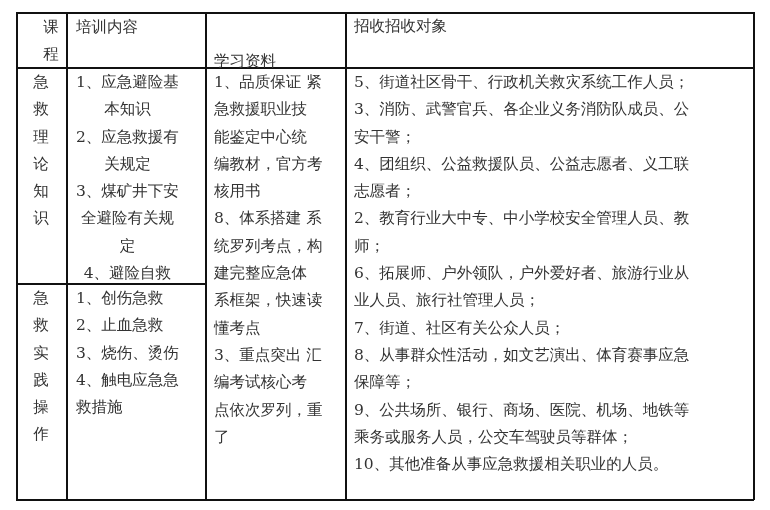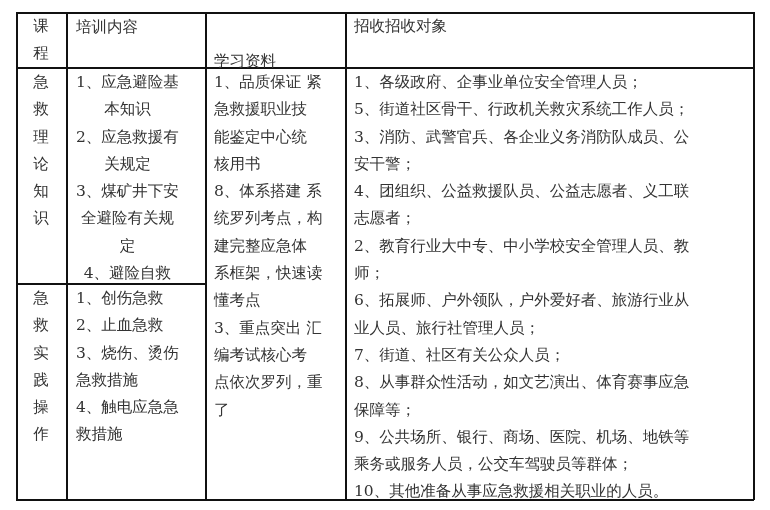--- a/index.html
+++ b/index.html
@@ -23,21 +23,21 @@
   <div class="line" style="left:737px;top:0;width:1.5px;height:488px;"></div>
 
   <div class="line" style="left:50px;top:0;width:1.5px;height:488px;"></div>
   <div class="line" style="left:189px;top:0;width:1.5px;height:488px;"></div>
   <div class="line" style="left:329px;top:0;width:1.5px;height:488px;"></div>
 
   <div class="line" style="left:0;top:55px;width:738px;height:1.5px;"></div>
 
   <div class="line" style="left:0;top:271px;width:190px;height:1.5px;"></div>
 
-  <div class="cell hdr vtext" style="left:15px;top:2px;font-family:Liberation Mono, monospace;">
+  <div class="cell hdr vtext" style="left:25px;top:2px;">
     <span style="display:block;width:20px;word-break:break-all;">课程</span>
   </div>
   <div class="cell hdr" style="left:60px;top:2px;">
     <span>培训内容</span>
   </div>
   <div class="cell hdr" style="left:198px;top:12px;margin-top:24px;">
     <span>学习资料</span>
   </div>
   <div class="cell hdr" style="left:338px;top:2px;font-family:Liberation Mono, monospace;">
     <span>招收招收对象</span>
@@ -67,43 +67,42 @@
     <p>救</p>
     <p>实</p>
     <p>践</p>
     <p>操</p>
     <p>作</p>
   </div>
   <div class="cell" style="left:60px;top:273px;">
     <p>1、创伤急救</p>
     <p>2、止血急救</p>
     <p>3、烧伤、烫伤</p>
-    <p>急救措施</p>
     <p>4、触电应急急</p>
     <p>救措施</p>
   </div>
 
   <div class="cell" style="left:198px;top:57px;">
     <p>1、品质保证 紧</p>
     <p>急救援职业技</p>
     <p>能鉴定中心统</p>
+    <p>编教材，官方考</p>
     <p>核用书</p>
     <p>8、体系搭建 系</p>
     <p>统罗列考点，构</p>
     <p>建完整应急体</p>
     <p>系框架，快速读</p>
     <p>懂考点</p>
     <p>3、重点突出 汇</p>
     <p>编考试核心考</p>
     <p>点依次罗列，重</p>
     <p>了</p>
   </div>
 
   <div class="cell" style="left:338px;top:57px;">
-    <p>1、各级政府、企事业单位安全管理人员；</p>
     <p>5、街道社区骨干、行政机关救灾系统工作人员；</p>
     <p>3、消防、武警官兵、各企业义务消防队成员、公</p>
     <p>安干警；</p>
     <p>4、团组织、公益救援队员、公益志愿者、义工联</p>
     <p>志愿者；</p>
     <p>2、教育行业大中专、中小学校安全管理人员、教</p>
     <p>师；</p>
     <p>6、拓展师、户外领队，户外爱好者、旅游行业从</p>
     <p>业人员、旅行社管理人员；</p>
     <p>7、街道、社区有关公众人员；</p>

